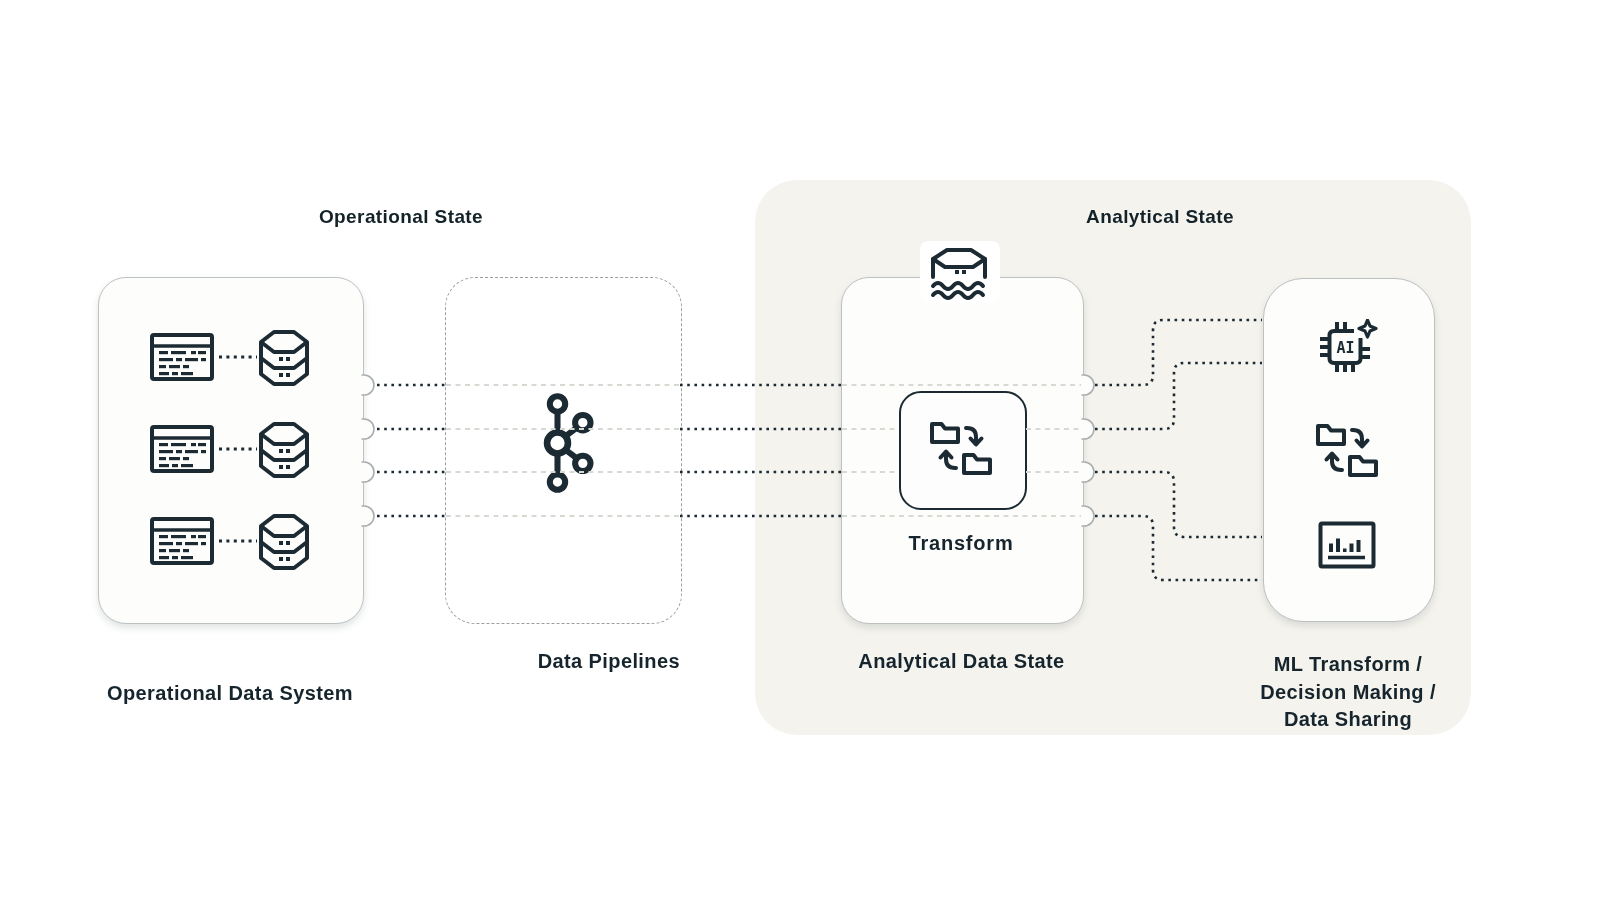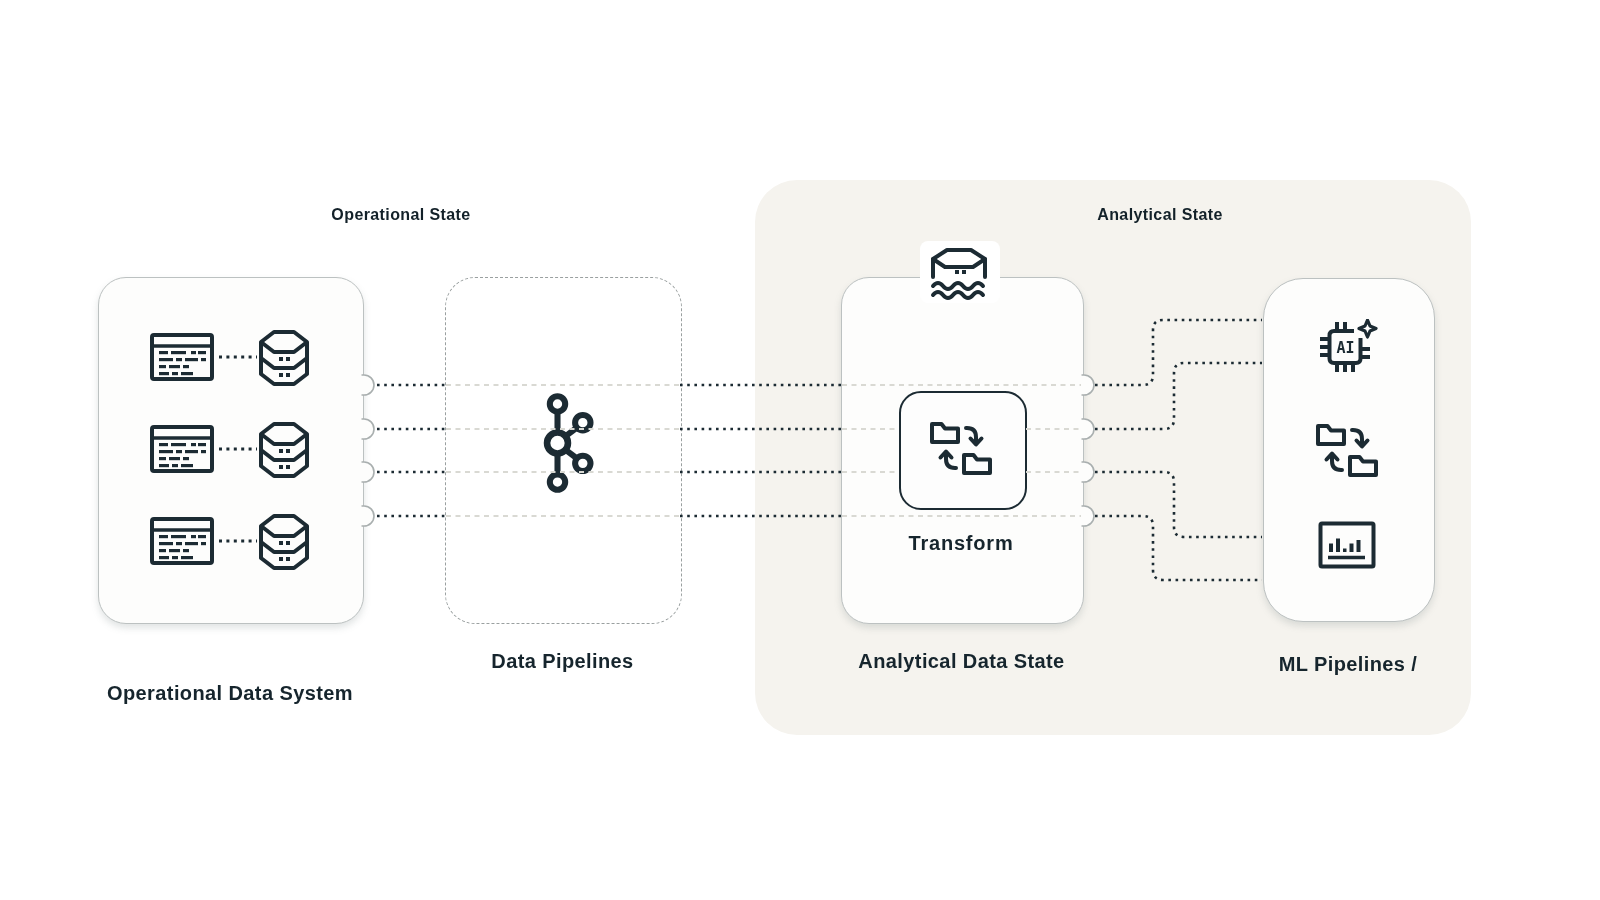--- a/index.html
+++ b/index.html
@@ -18,21 +18,21 @@
     border:1.3px solid #bcc1c1;
     border-radius:28px;
     box-shadow:0 4px 7px rgba(120,130,130,.22);
   }
   .dashed-box{
     background:transparent;
     border:1.6px dashed #9aa0a0;
     border-radius:30px;
   }
   .sec-title{
-    font-size:16px;font-weight:700;letter-spacing:.4px;
+    font-size:19px;font-weight:700;letter-spacing:.4px;
     text-align:center;color:#132129;
   }
   .box-label{
     font-size:20px;font-weight:700;letter-spacing:.4px;
     text-align:center;color:#16252d;line-height:27.5px;
   }
   .transform-box{
     background:#fdfdfd;
     border:2px solid #1c2b33;
     border-radius:22px;
@@ -264,24 +264,26 @@
       <rect x="18" y="17.5" width="4" height="13.5"></rect>
       <rect x="25" y="27.5" width="3.5" height="3.5"></rect>
       <rect x="31.5" y="22.5" width="4" height="8.5"></rect>
       <rect x="38.5" y="19" width="4" height="12"></rect>
     </g>
     <line x1="10" y1="36.5" x2="47" y2="36.5" stroke="#1c2b33" stroke-width="3.5"></line>
   </svg>
 </div>
 
 <div class="abs box-label z3" style="left:78px;top:648px;width:304px;margin-top:32px;">Operational Data System</div>
-<div class="abs box-label z3" style="left:445px;top:648px;width:235px;">Data Pipelines</div>
+<div class="abs box-label z3" style="left:445px;top:648px;width:235px;text-align:right;">Data Pipelines</div>
 <div class="abs box-label z3" style="left:821px;top:648px;width:281px;">Analytical Data State</div>
 <div class="abs box-label z3" style="left:1228px;top:651px;width:240px;">
-  <div>ML Pipelines /</div>
+  <div>ML Transform /</div>
+  <div>Decision Making /</div>
+  <div>Data Sharing</div>
 </div>
 
 <svg class="abs overlay" style="left:0;top:0;" width="1600" height="900" viewBox="0 0 1600 900">
 
   <g stroke="#d9d9d3" stroke-width="2" stroke-dasharray="5 4.5" fill="none">
     <path d="M446 385 H679"></path>
       <path d="M446 429 H679"></path>
     <path d="M446 472 H679"></path>
       <path d="M446 516 H679"></path>
 

